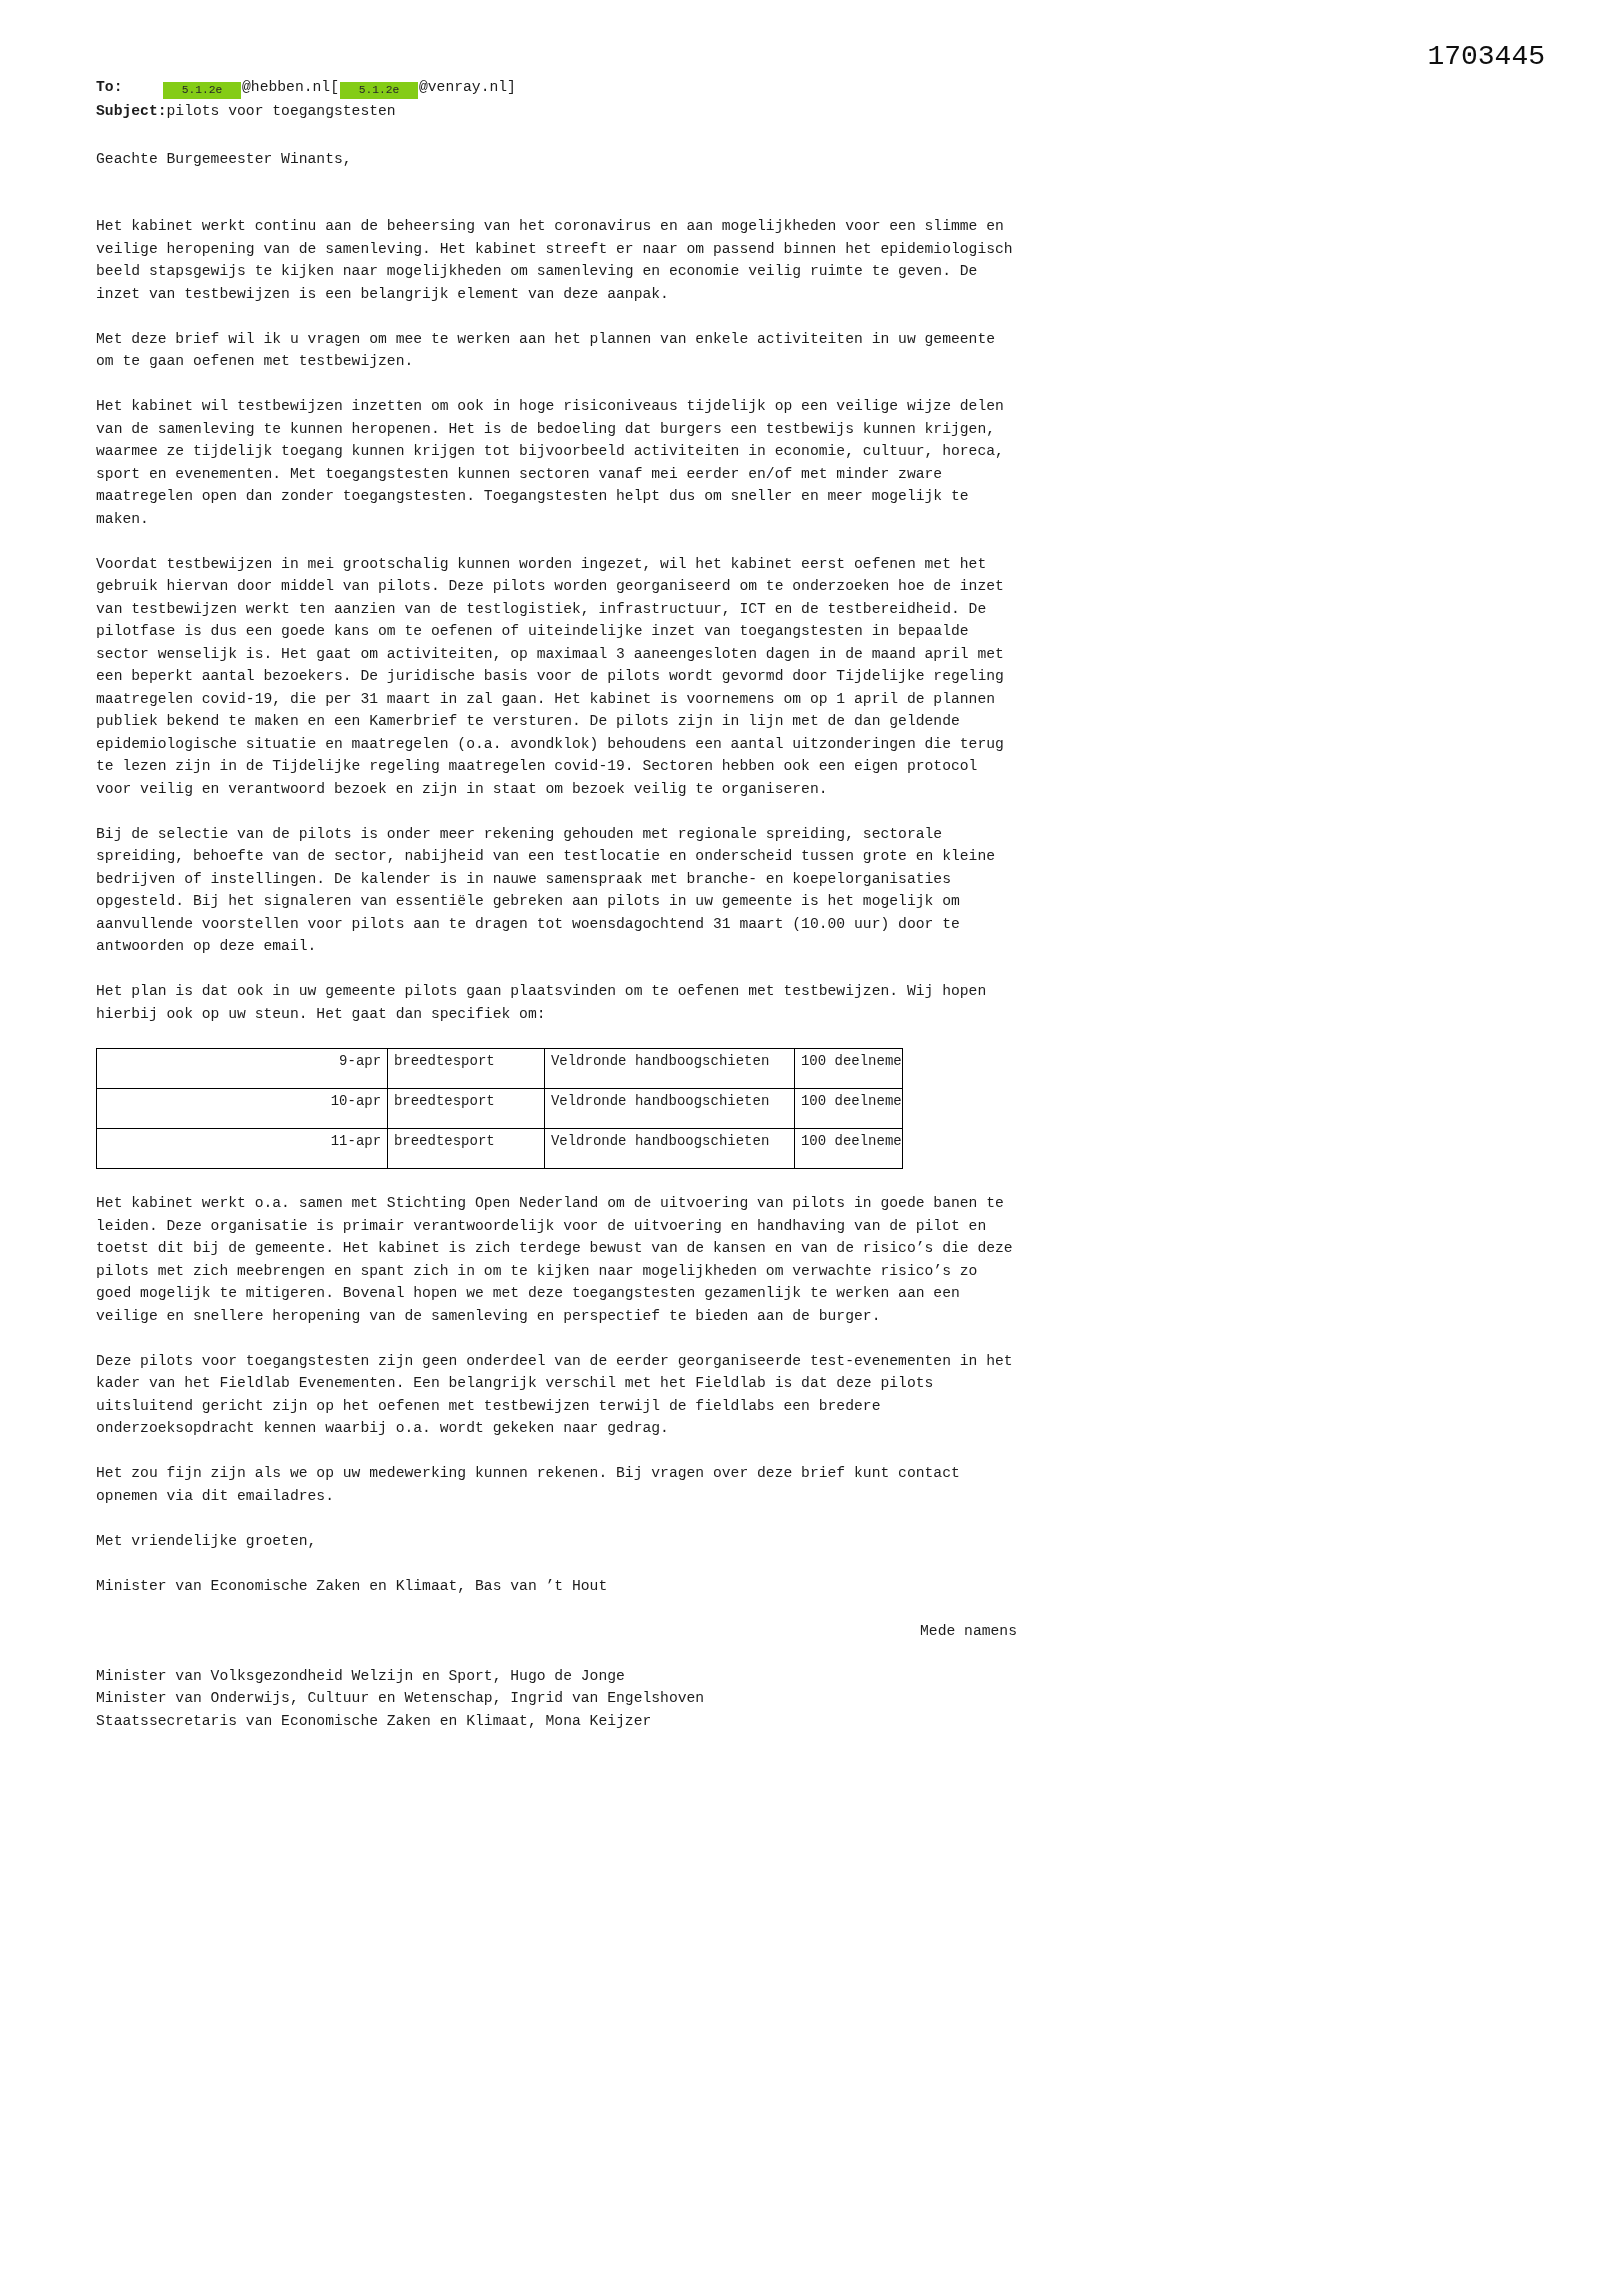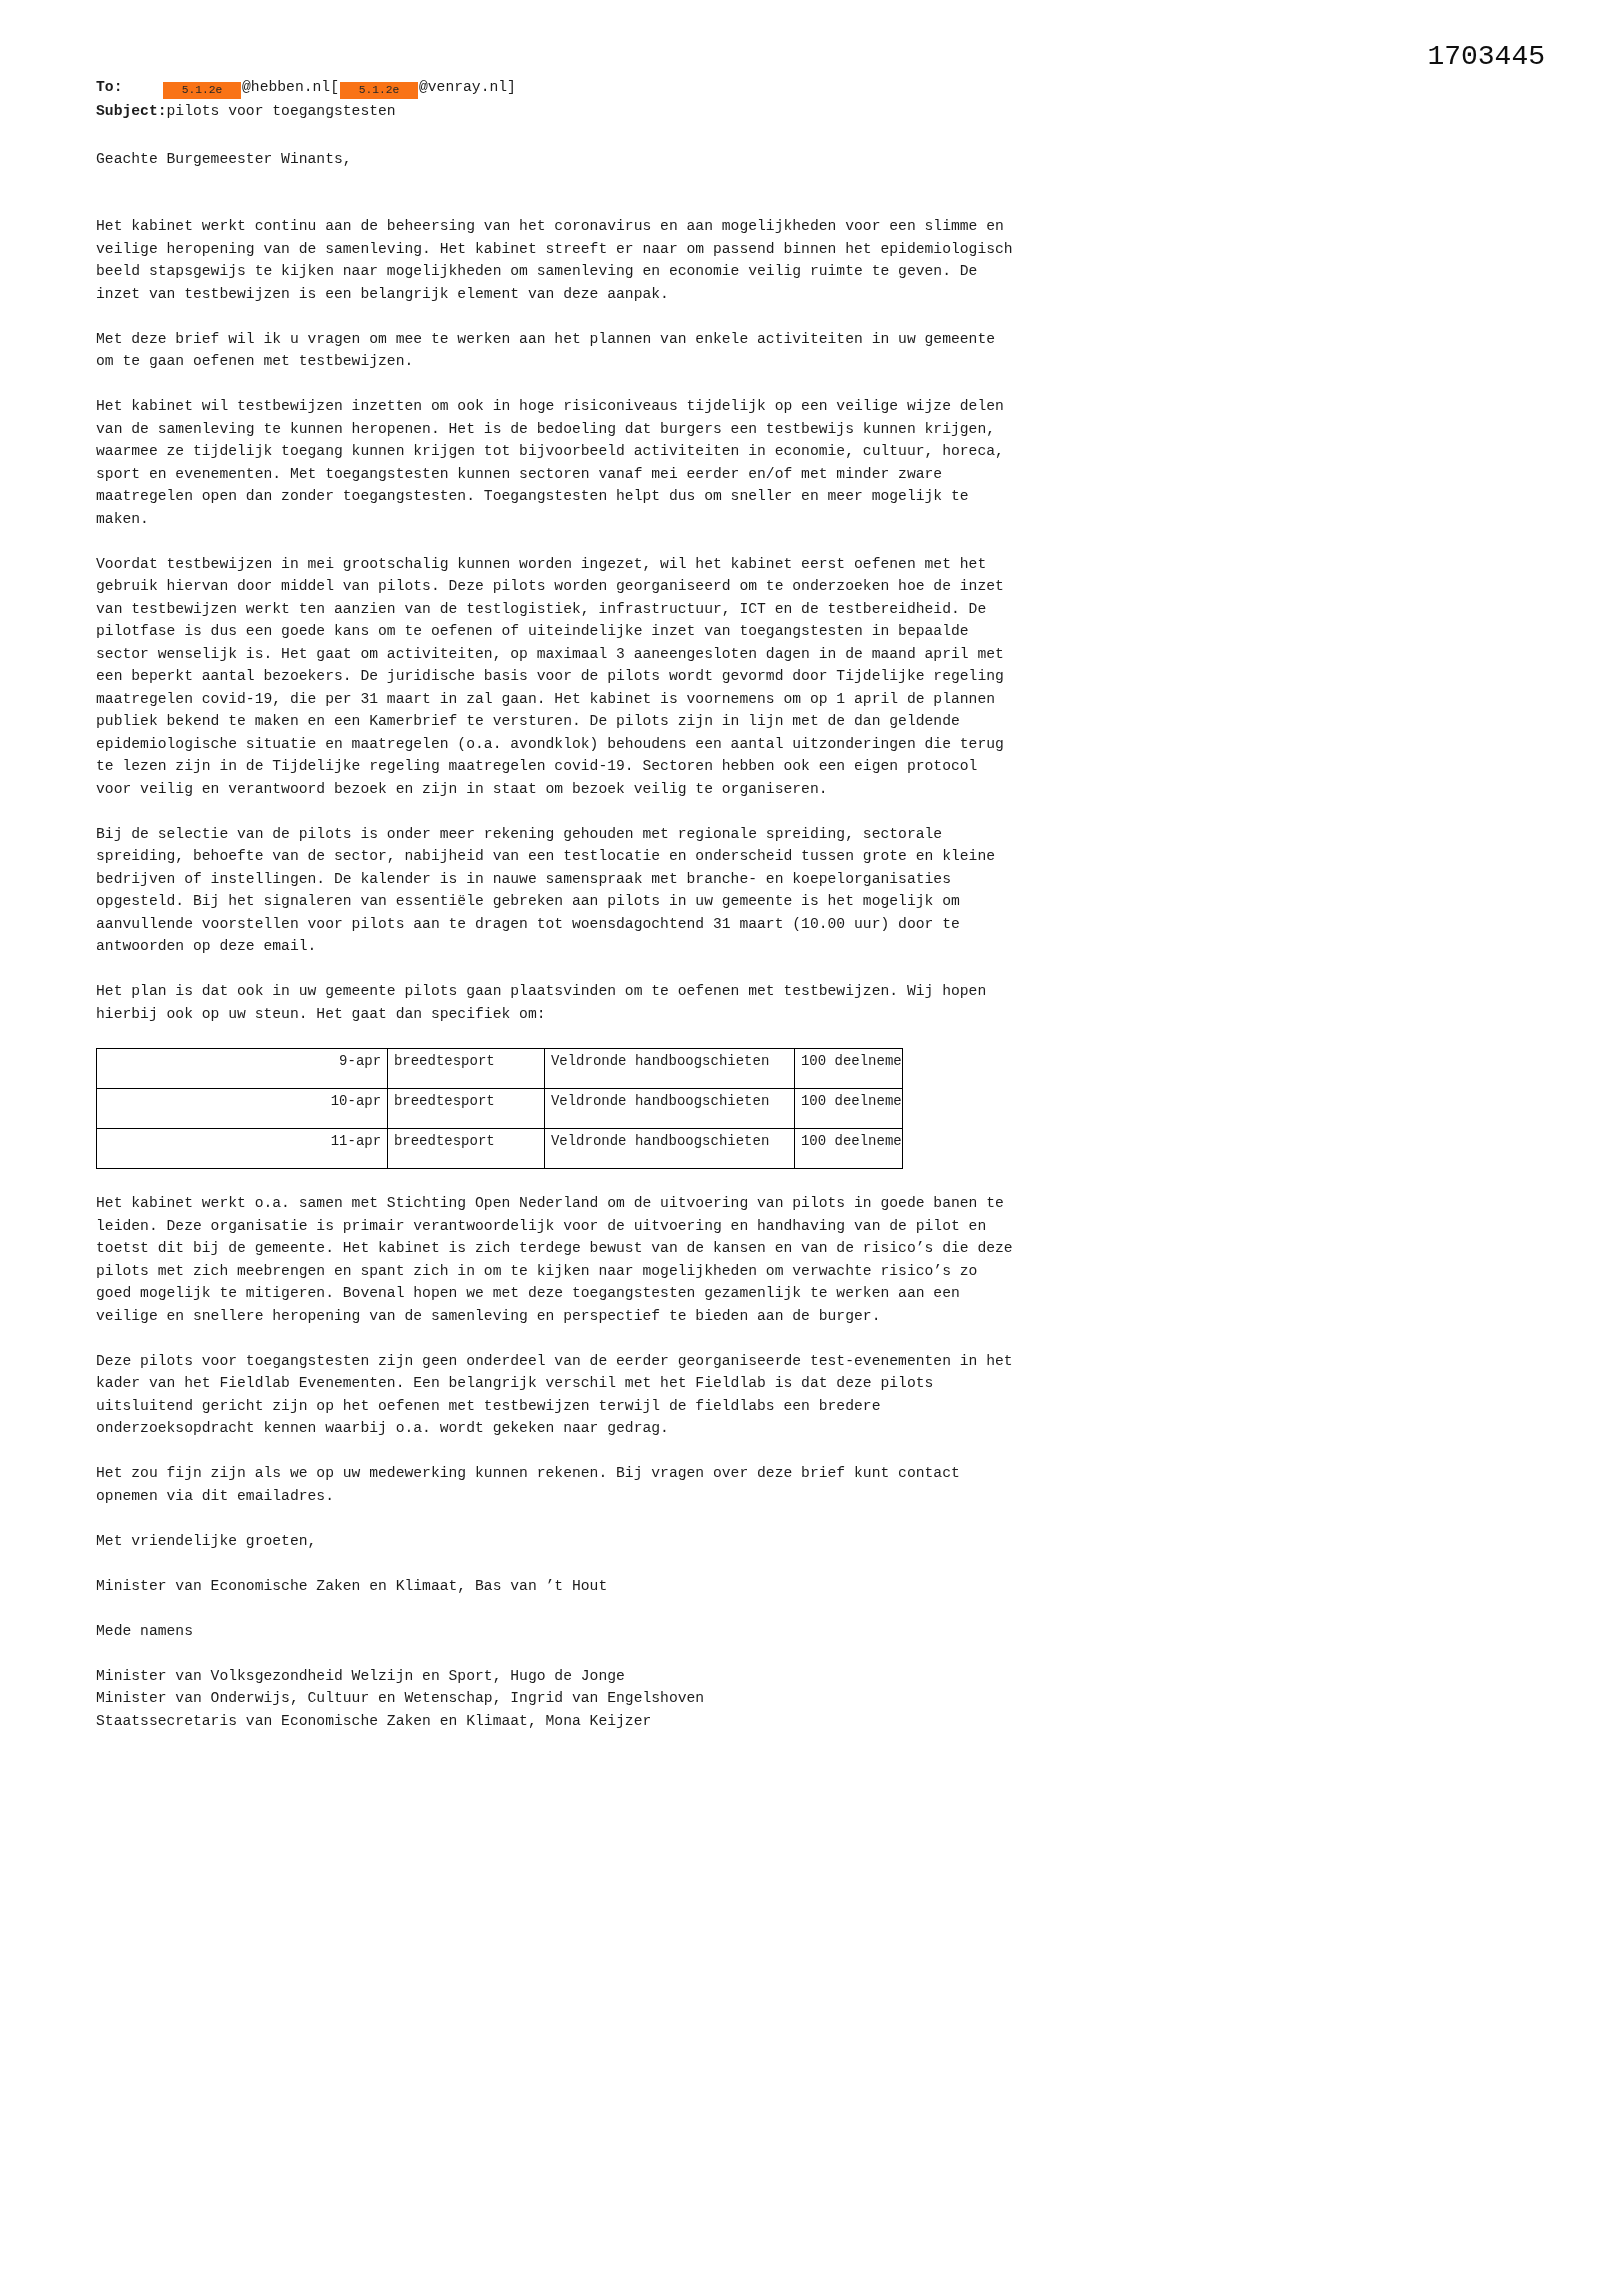--- a/index.html
+++ b/index.html
@@ -34,21 +34,21 @@
   }
 
   .hrow { display: flex; margin-bottom: 1px; align-items: baseline; }
   .hlabel { font-weight: bold; flex: 0 0 66px; }
   .hvalue { flex: 1; }
 
   .redact {
     display: inline-block;
     min-width: 78px;
     height: 16.7px;
-    background: #f97316;
+    background: #84cc16;
     color: #262626;
     font-size: 11.3px;
     line-height: 16.7px;
     text-align: center;
     vertical-align: -2px;
     margin: 0 1px;
   }
 
   .salutation { margin: 25.5px 0 45px 0; }
   .para { margin: 0 0 22.5px 0; }
@@ -67,21 +67,21 @@
     font-size: 14px;
     line-height: 19.6px;
     overflow: hidden;
     white-space: nowrap;
   }
   td.c-date { text-align: right; }
   td.c-part { text-align: right; }
 
   .closing { margin: 22.5px 0 22.5px 0; }
   .sig-minister { margin: 0 0 22.5px 0; }
-  .mede { margin: 0 0 22.5px 0; }
+  .mede { margin: 0 0 22.5px 0; text-align: right; }
   .sig-line { margin: 0; }
 </style>
 </head>
 <body>
 
 <div class="page">
 
   <div class="doc-id">1703445</div>
 
   <div class="content">

